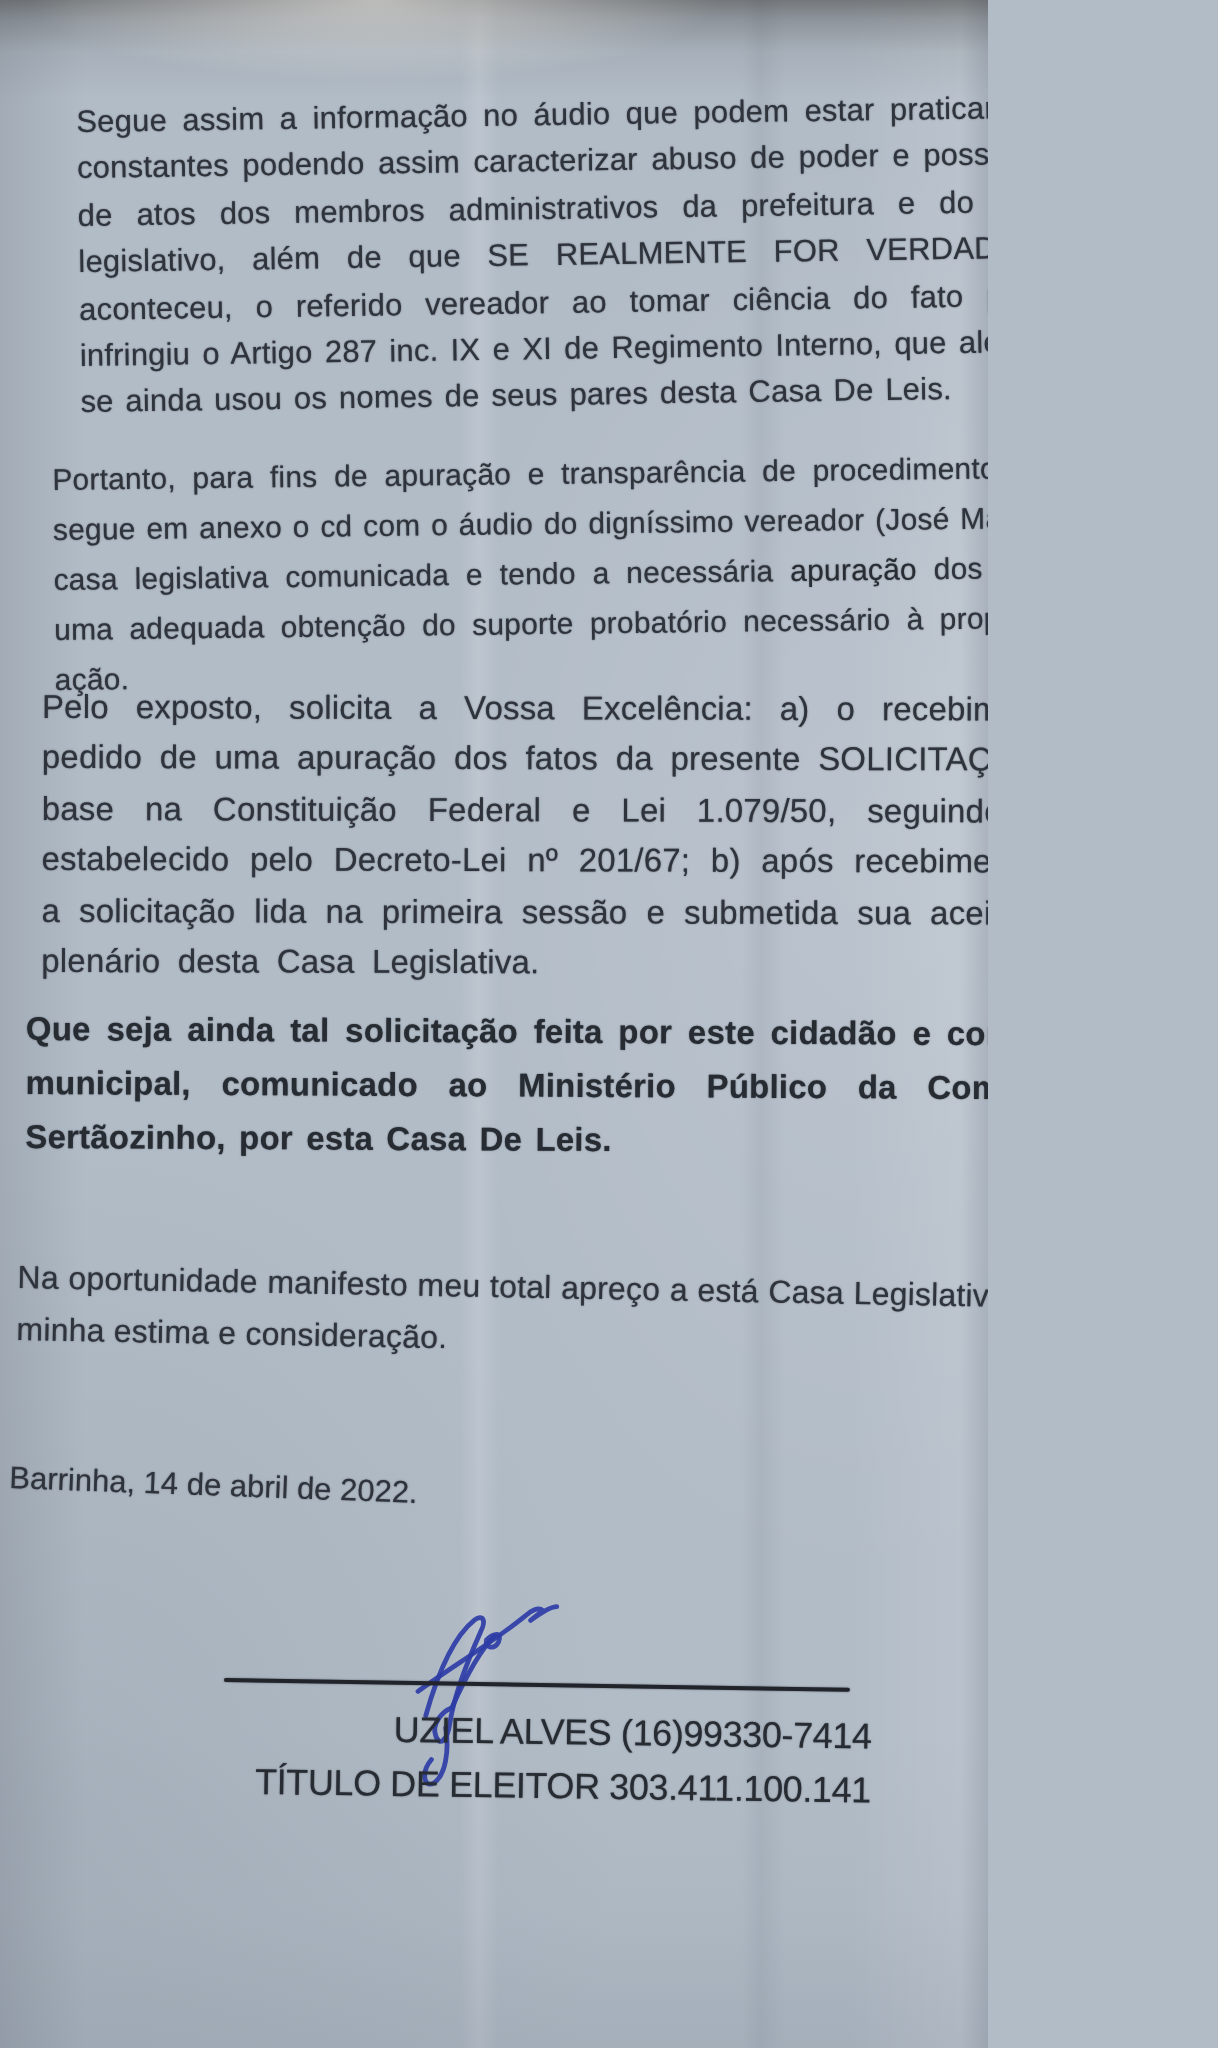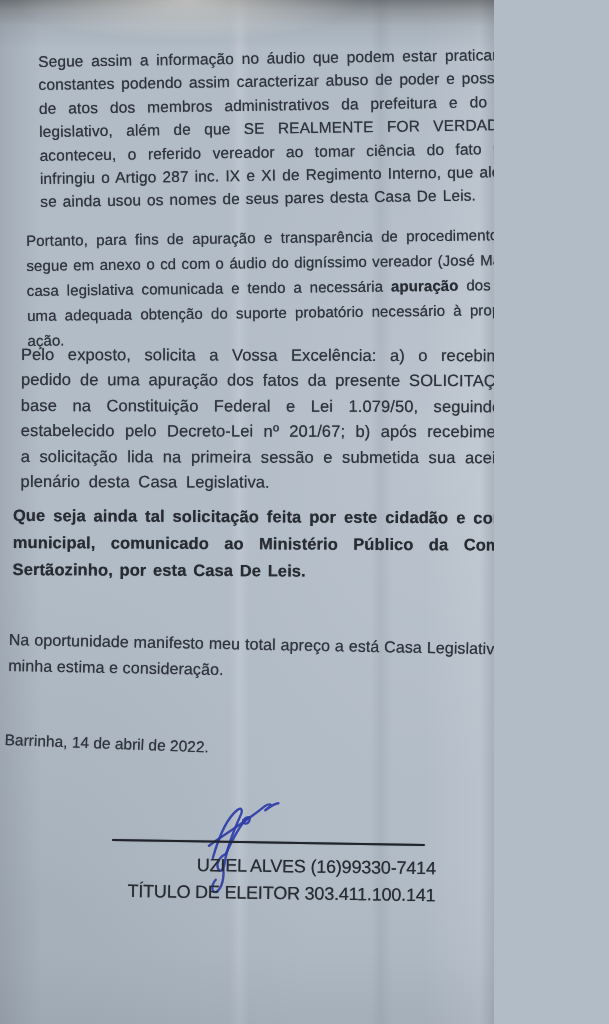--- a/index.html
+++ b/index.html
@@ -64,21 +64,21 @@
   }
   .sig-text{
     position:absolute;left:128px;top:851px;width:308px;
     text-align:right;color:#272b32;
     font-size:18px;line-height:27px;letter-spacing:-0.2px;
     text-shadow:0 0 0.8px rgba(39,43,50,0.7);
     transform:rotate(0.8deg);transform-origin:left top;
     white-space:nowrap;
   }
   .sig-text .row{display:block;}
-  strong{font-weight:bold;color:#282d34;}
+  strong{font-weight:normal;color:#282d34;}
 </style>
 </head>
 <body>
 
 <div class="photo">
 
   <p class="para p1">Segue assim a informação no áudio que podem estar praticando em atos constantes podendo assim caracterizar abuso de poder e possível peculato de atos dos membros administrativos da prefeitura e do membro do legislativo, além de que SE REALMENTE FOR VERDADE isto que aconteceu, o referido vereador ao tomar ciência do fato prevaricou e infringiu o Artigo 287 inc. IX e XI de Regimento Interno, que além de omitir-se ainda usou os nomes de seus pares desta Casa De Leis.</p>
 
   <p class="para p2"><span>Portanto, para fins de apuração e transparência de procedimentos públicos segue em anexo o cd com o áudio do digníssimo vereador (José Mário), fica a casa legislativa comunicada e tendo a necessária </span><strong>apuração</strong><span> dos </span><strong>casa</strong><span> para uma adequada obtenção do suporte probatório necessário à propositura de ação.</span></p>
 

